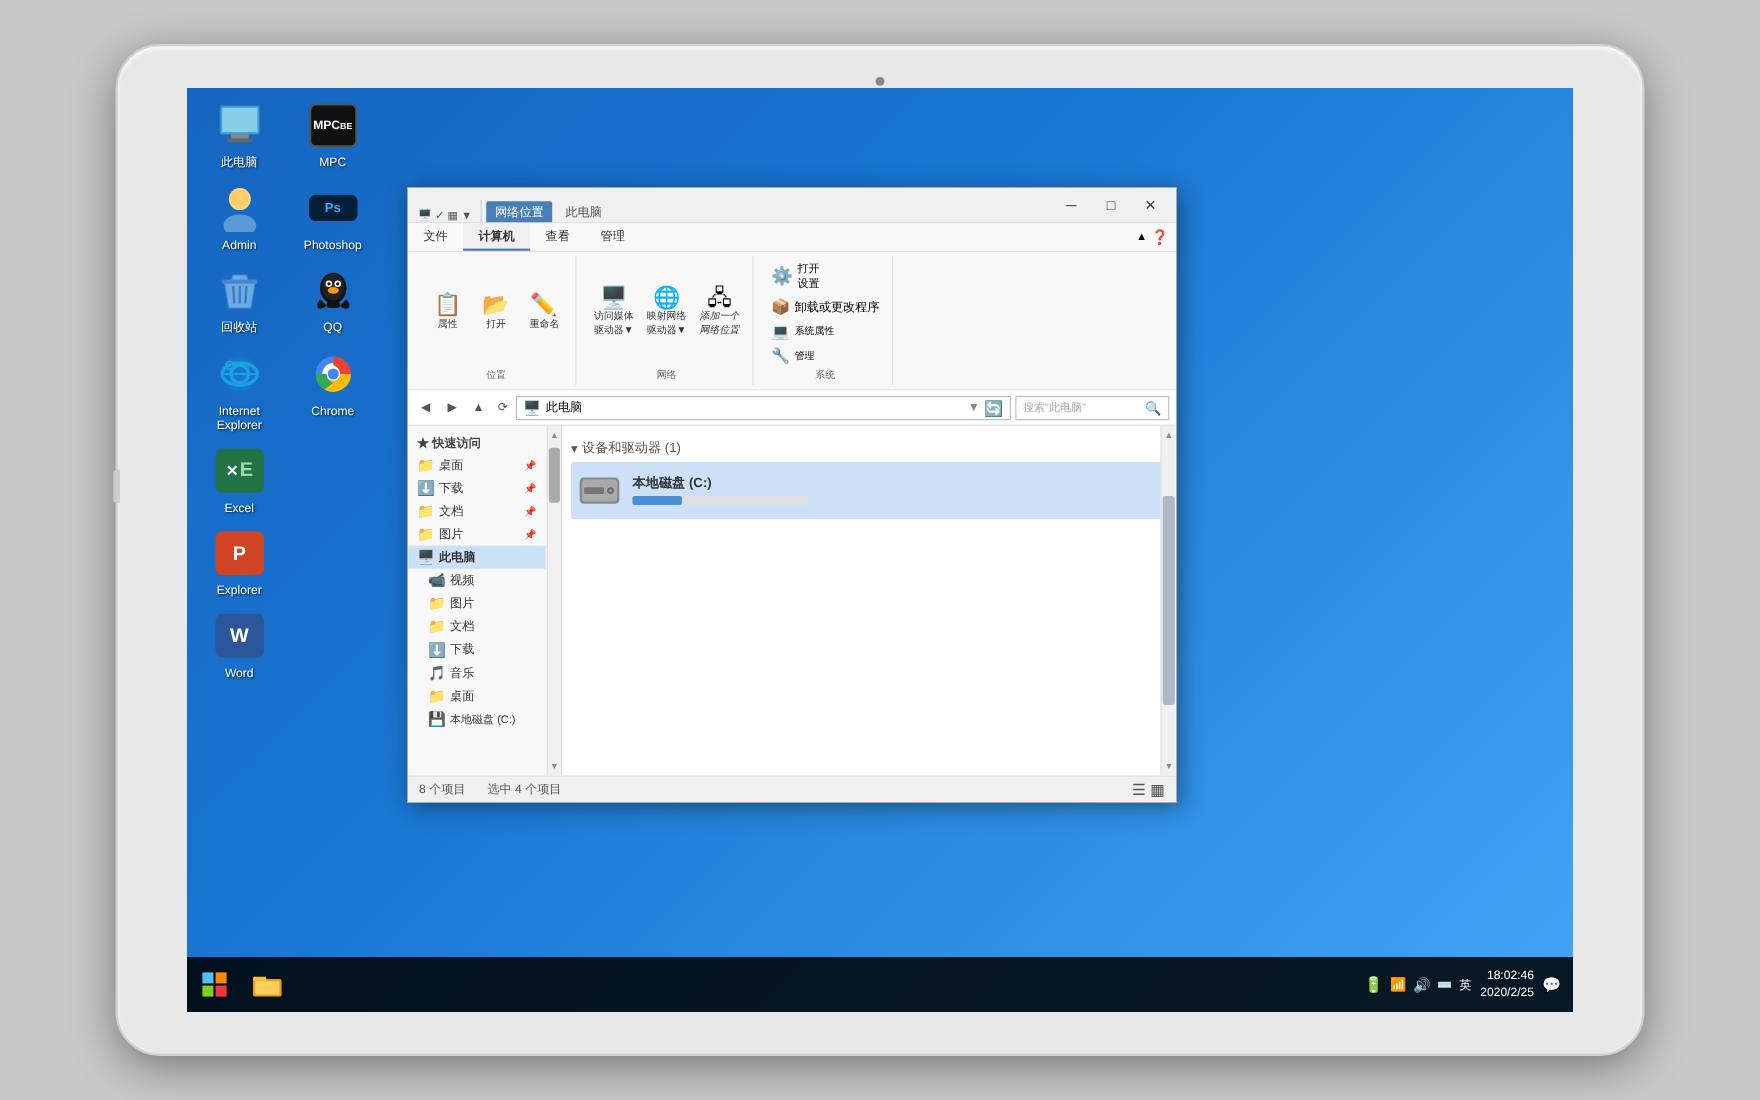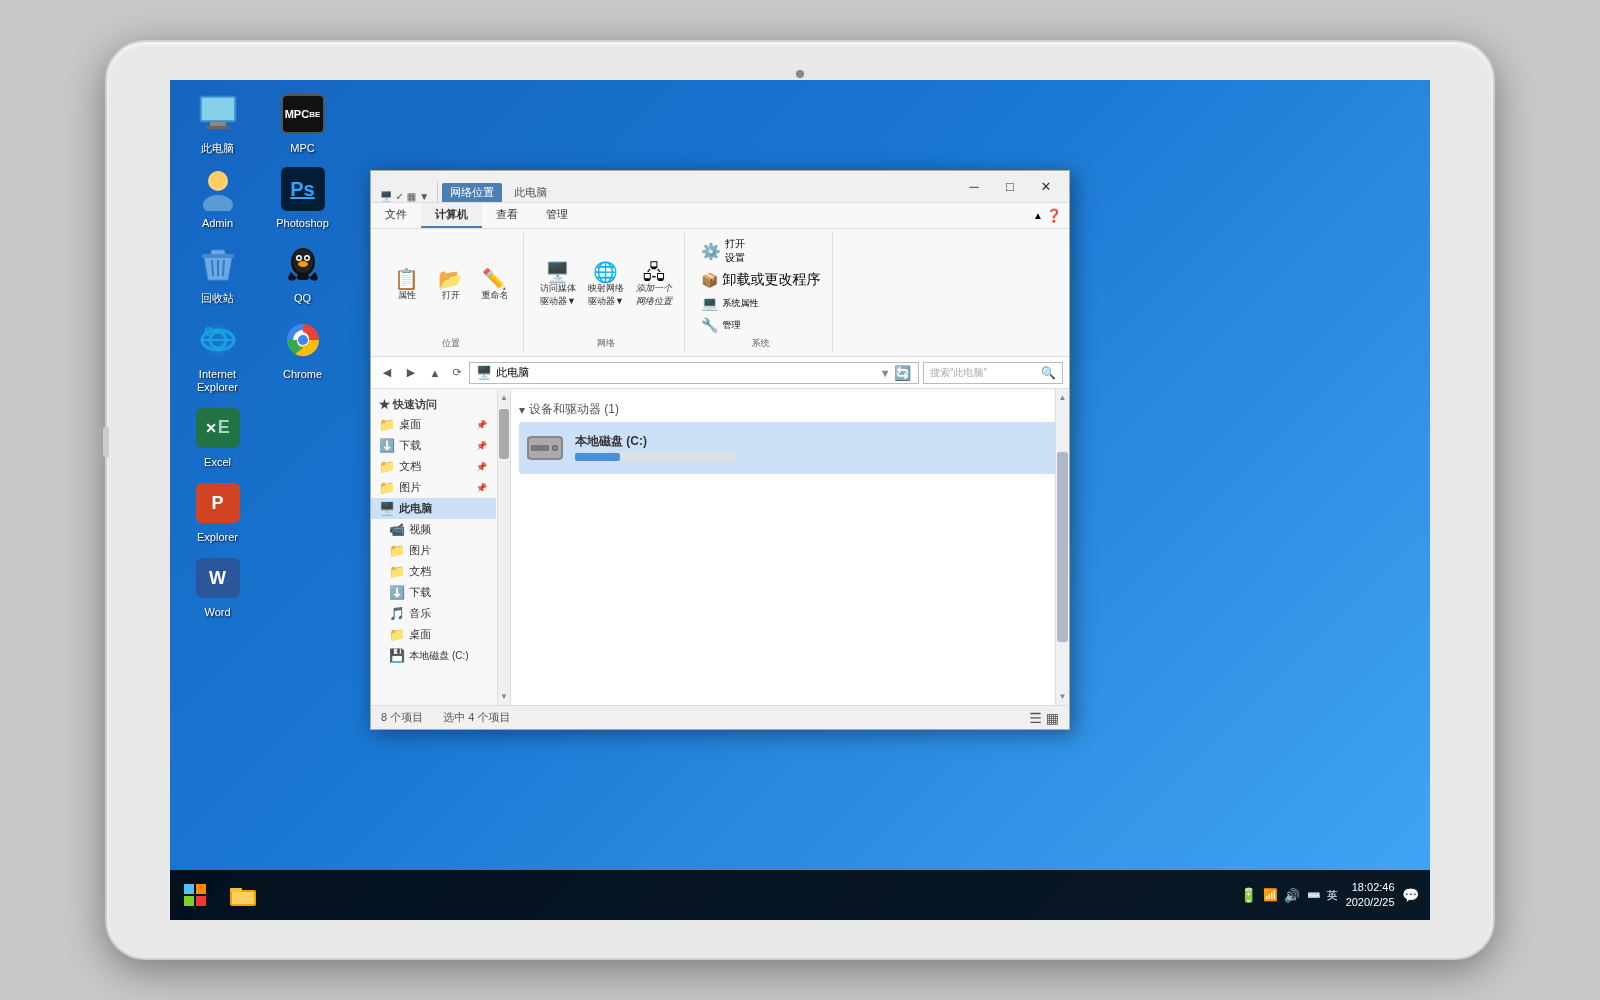--- a/index.html
+++ b/index.html
@@ -427,21 +427,21 @@
               <svg width="44" height="44" viewBox="0 0 44 44">
                 <circle cx="22" cy="14" r="10" fill="#ffd580"></circle>
                 <ellipse cx="22" cy="38" rx="15" ry="10" fill="#5b9bd5"></ellipse>
                 <circle cx="22" cy="13" r="8" fill="#ffcc66"></circle>
               </svg>
             </div>
             <span class="icon-label">Admin</span>
           </div>
           <div class="desktop-icon">
             <div class="icon-img">
-              <div style="background:#001e36; border-radius:6px; width:44px; height:44px; display:flex; align-items:center; justify-content:center; color:#31a8ff; font-size:20px; font-weight:bold;text-decoration:underline;">Ps</div>
+              <div style="background:#001e36; border-radius:6px; width:44px; height:24px; display:flex; align-items:center; justify-content:center; color:#31a8ff; font-size:12px; font-weight:bold;">Ps</div>
             </div>
             <span class="icon-label">Photoshop</span>
           </div>
         </div>
 
         <div style="display:flex; gap:10px; margin-bottom:2px;">
           <div class="desktop-icon">
             <div class="icon-img">
               <svg width="44" height="44" viewBox="0 0 44 44">
                 <path d="M8 14 L36 14 L32 38 L12 38 Z" fill="#6aaae8" stroke="#4a8acc" stroke-width="1"></path>
@@ -620,21 +620,21 @@
 
             <div class="ribbon-group">
               <div class="ribbon-group-items">
                 <div style="display:flex; flex-direction:column; gap:2px;">
                   <div class="ribbon-btn" style="flex-direction:row; gap:4px; min-width:auto;">
                     <span style="font-size:16px;">⚙️</span>
                     <span style="font-size:10px; white-space:nowrap;">打开<br>设置</span>
                   </div>
                   <div class="ribbon-btn" style="flex-direction:row; gap:4px; min-width:auto;">
                     <span style="font-size:14px;">📦</span>
-                    <span style="font-size:14px;text-align:right;">卸载或更改程序</span>
+                    <span style="font-size:11px;text-align:right;">卸载或更改程序</span>
                   </div>
                   <div class="ribbon-btn" style="flex-direction:row; gap:4px; min-width:auto;">
                     <span style="font-size:14px;">💻</span>
                     <span style="font-size:9px;">系统属性</span>
                   </div>
                   <div class="ribbon-btn" style="flex-direction:row; gap:4px; min-width:auto;">
                     <span style="font-size:14px;">🔧</span>
                     <span style="font-size:9px;">管理</span>
                   </div>
                 </div>

